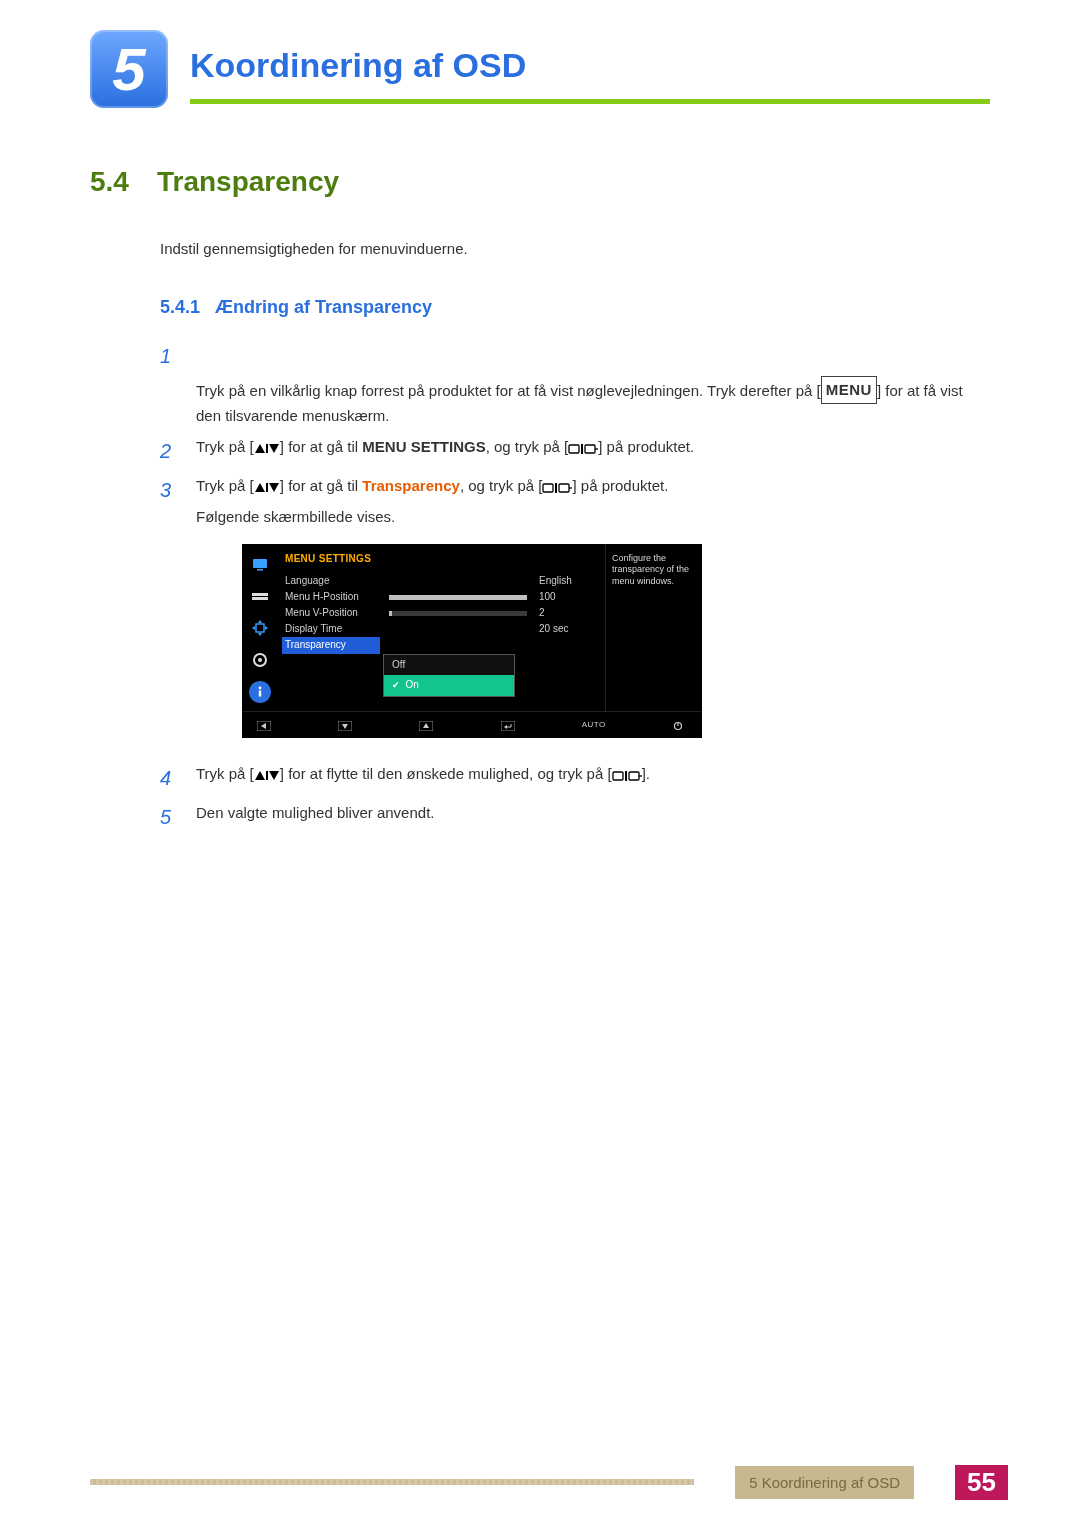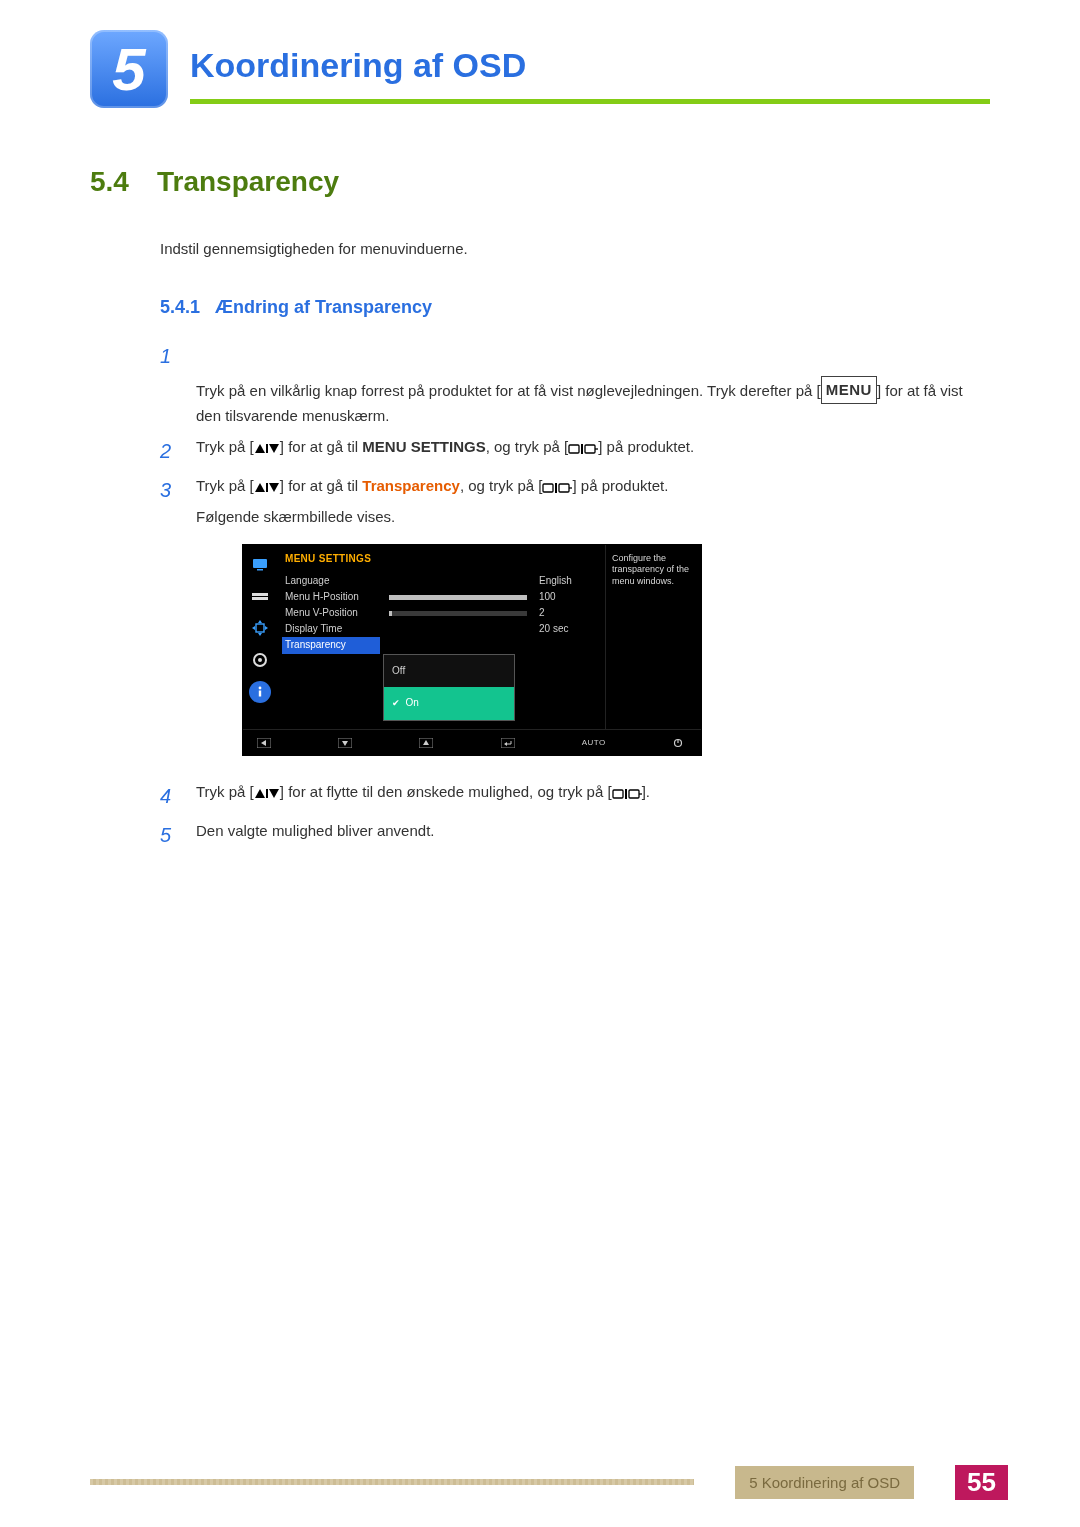--- a/index.html
+++ b/index.html
@@ -149,21 +149,21 @@
   .osd-slider .fill { position:absolute; left:0; top:0; bottom:0; background:#bfbfbf; }
   .osd-val { width: 42px; text-align: left; padding-right: 4px; }
   .osd-row.sel .osd-col1 {
     background: #1f5ed8; color: #fff; padding-left:3px; margin-left:-3px;
   }
   .osd-dd {
     margin-left: 98px;
     width: 132px;
     border: 1px solid #555;
   }
-  .osd-dd .opt { padding: 8px 8px; background:#101010; }
+  .osd-dd .opt { padding: 2px 8px; background:#101010; }
   .osd-dd .opt.on { background:#13c48f; color:#fff; }
   .osd-dd .opt.on::before { content:"✔"; margin-right:6px; font-size:9px;}
   .osd-help {
     width: 96px;
     font-size: 9px;
     color: #d7d7d7;
     line-height: 1.25;
     padding: 8px 6px 0 6px;
     border-left: 1px solid #222;
     margin-left: 16px;

